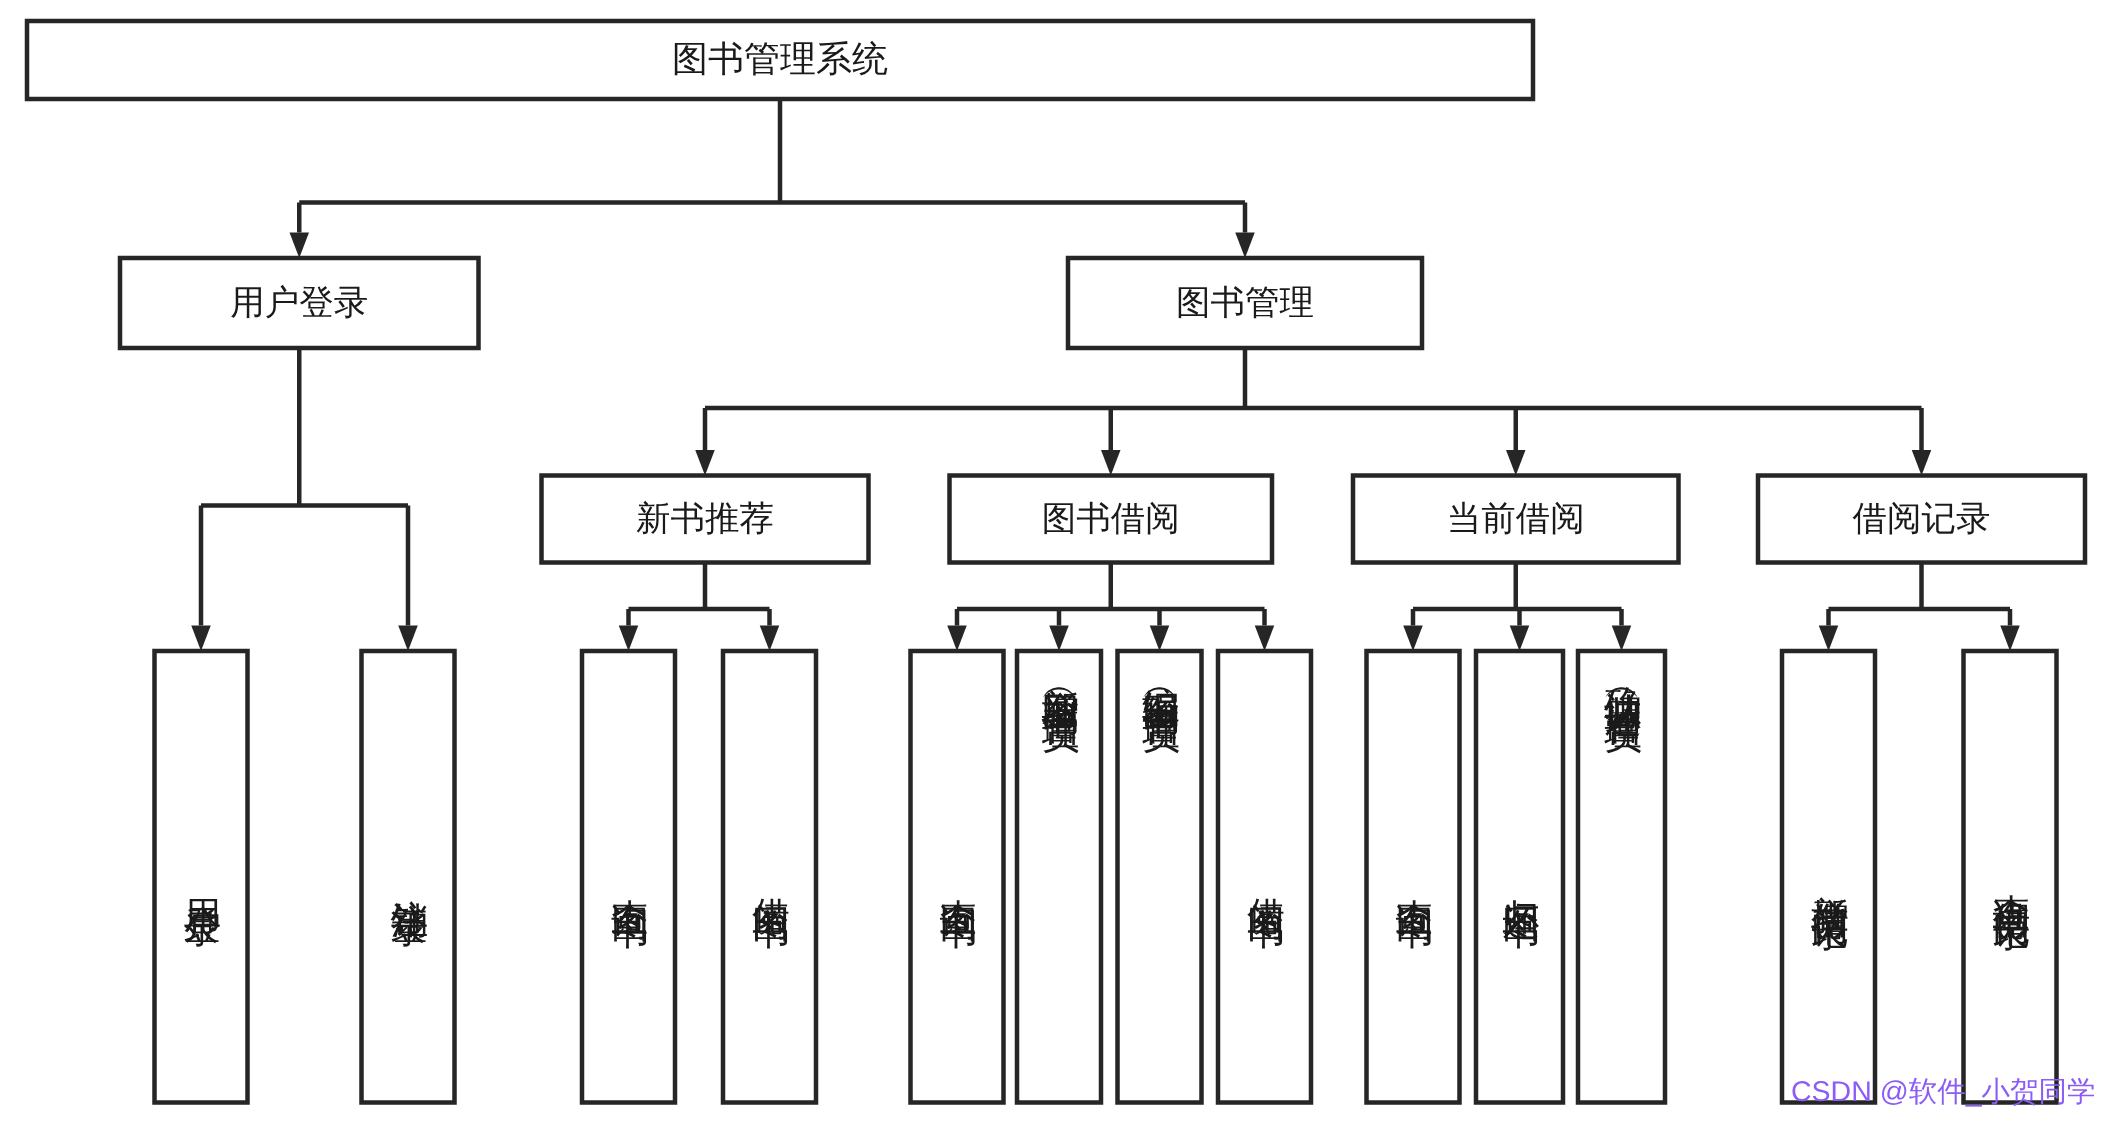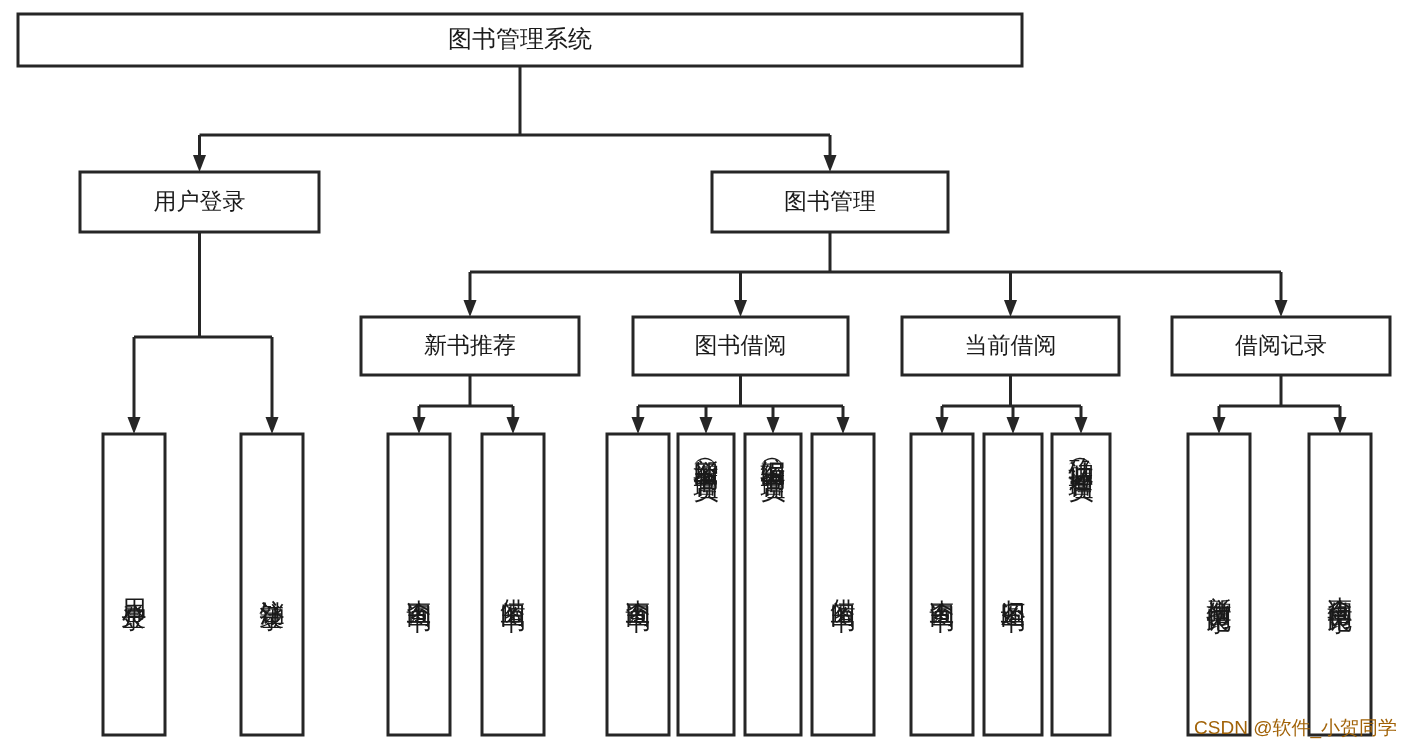--- a/index.html
+++ b/index.html
@@ -61,21 +61,21 @@
     letter-spacing: 3px;
     color: #1a1a1a;
     white-space: nowrap;
   }
   .watermark {
     position: absolute;
     right: 8px;
     bottom: 6px;
     font-family: "Liberation Sans", "DejaVu Sans", sans-serif;
     font-size: 19px;
-    color: #a16207;
+    color: #8b5cf6;
     white-space: nowrap;
   }
 </style>
 </head>
 <body>
 
 <svg id="diagram" viewBox="0 0 1405 747">
   <g id="edges-layer">
       <path d="M 520 66 L 520 135" class="connector"></path>
       <path d="M 199.5 135 L 830 135" class="connector"></path>

